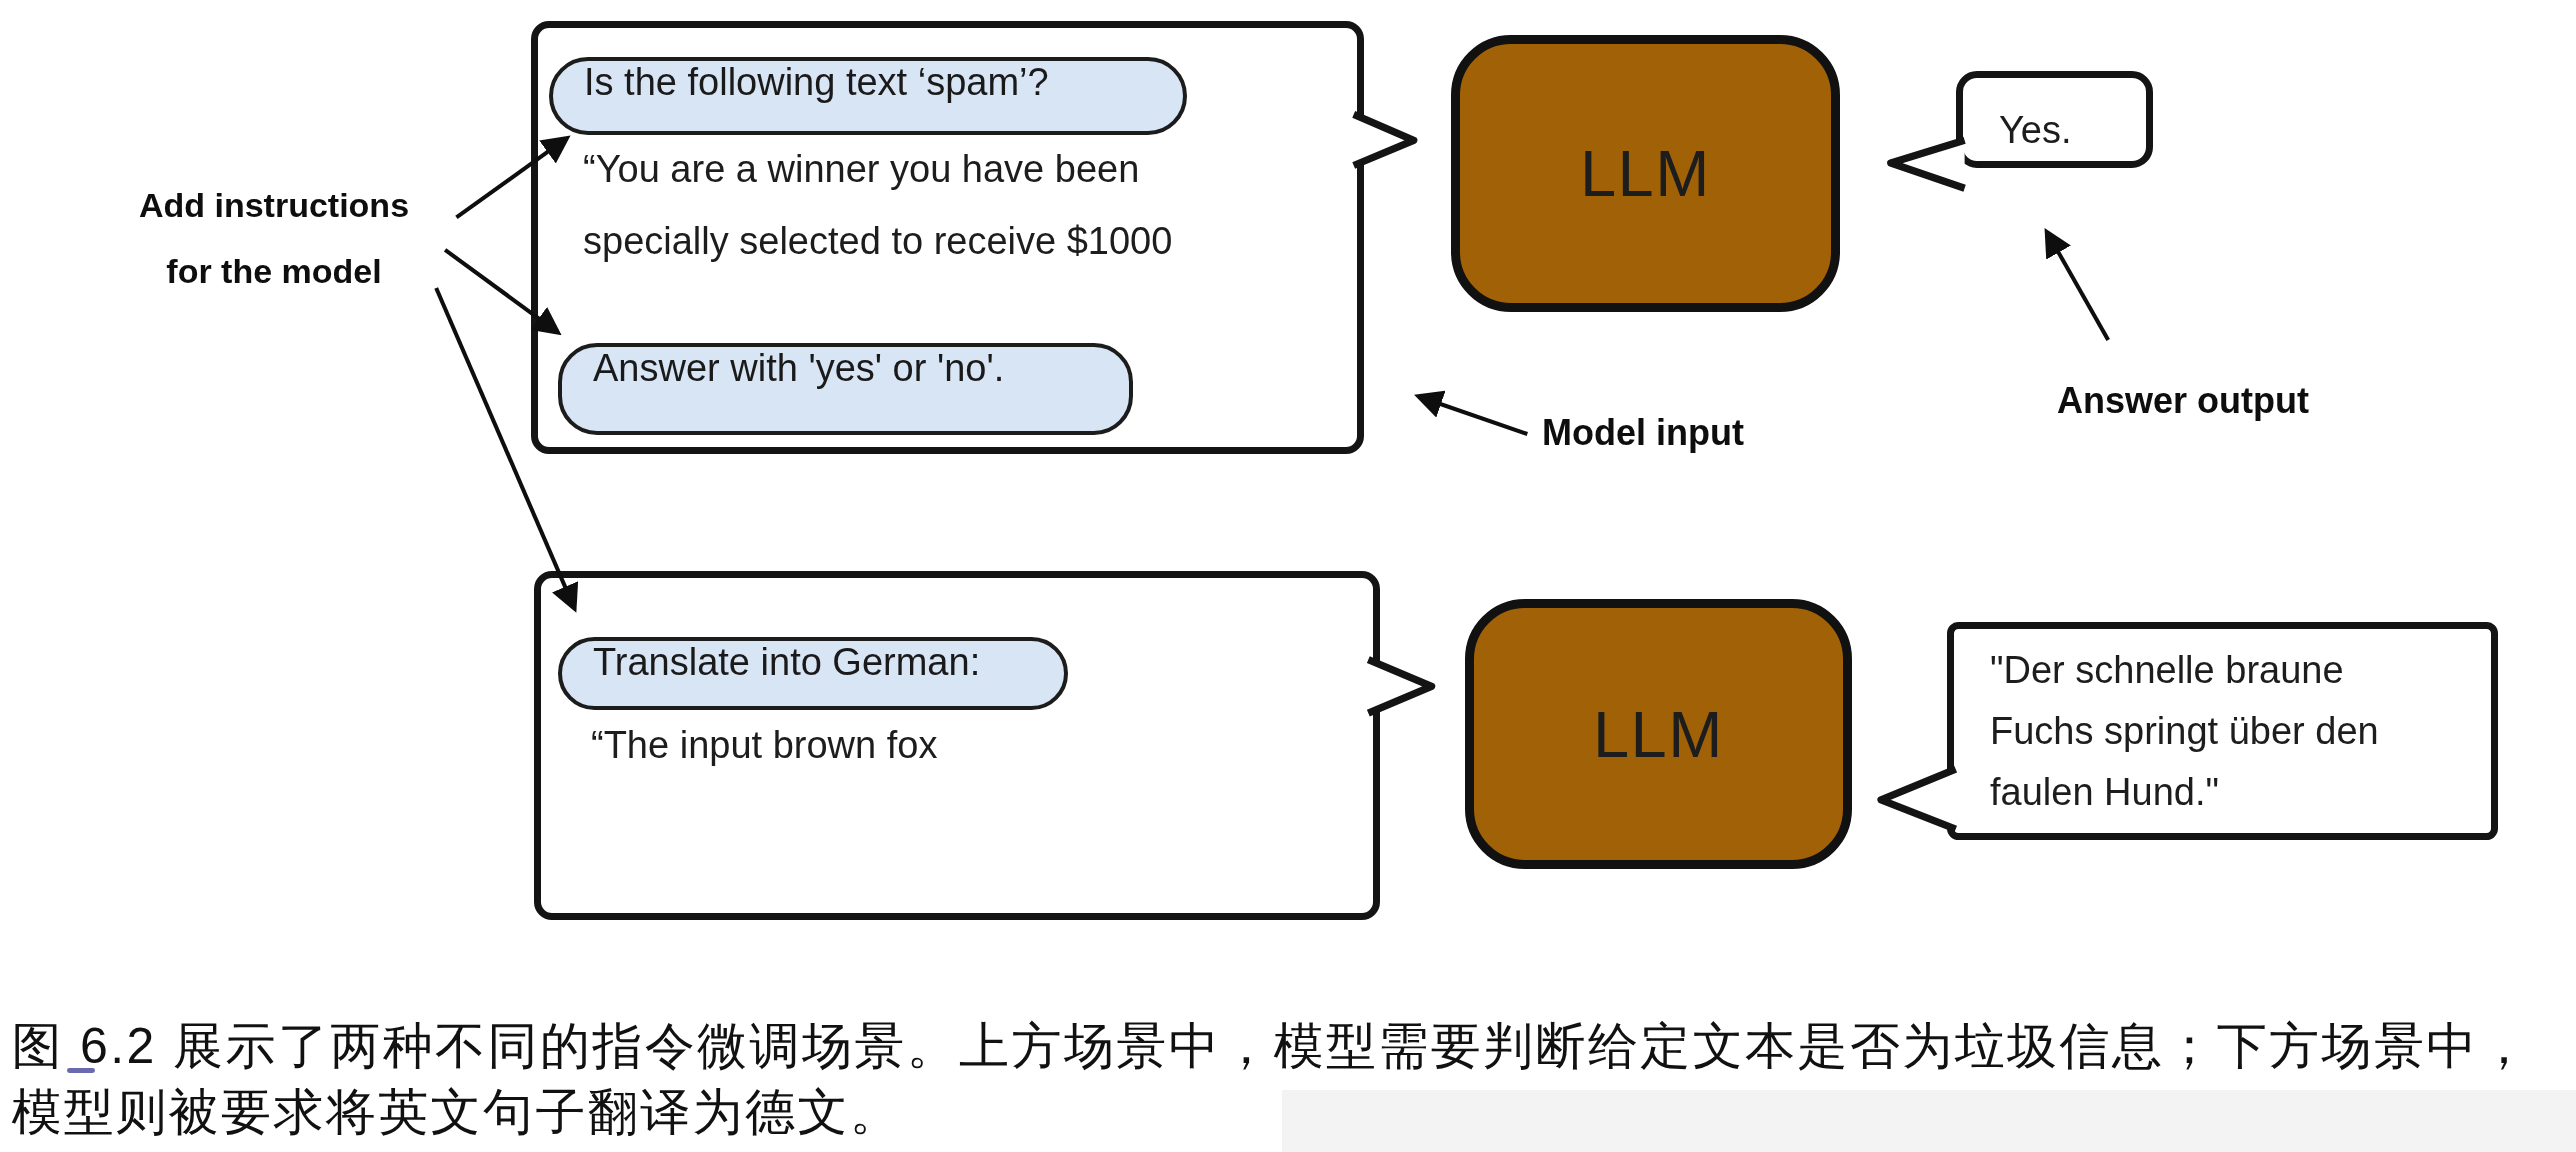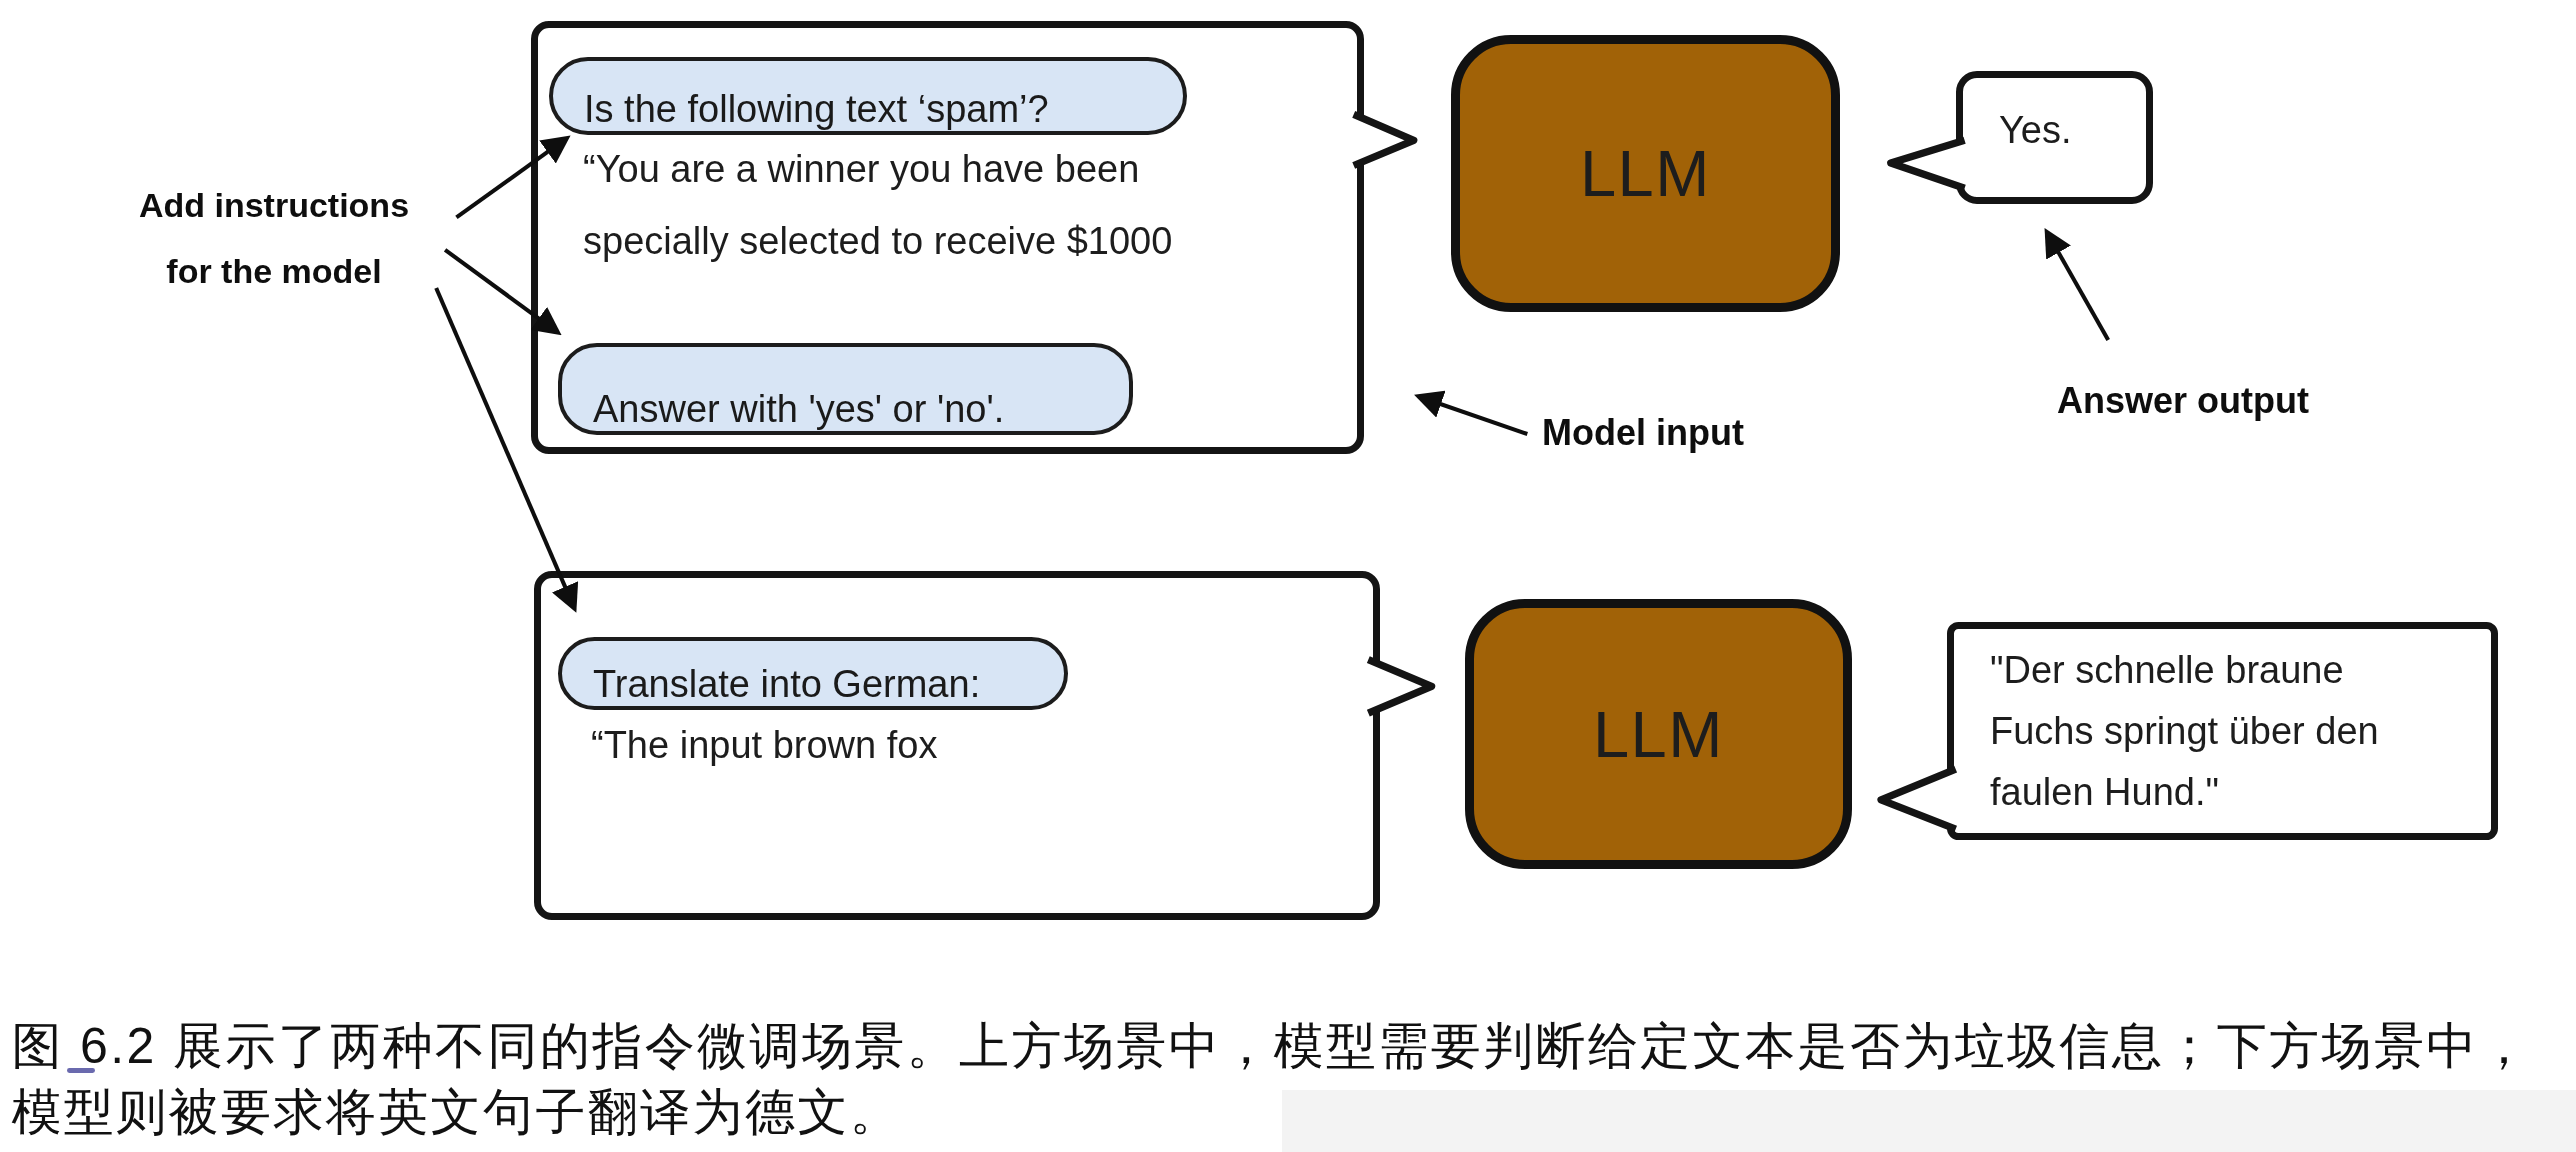--- a/index.html
+++ b/index.html
@@ -4,21 +4,21 @@
 <style>
   html,body{margin:0;padding:0;background:#ffffff;}
   .canvas{
     position:relative;width:2576px;height:1152px;background:#ffffff;overflow:hidden;
     font-family:"Liberation Sans","DejaVu Sans",sans-serif;color:#1d1d1d;
   }
   .abs{position:absolute;}
   .iobox{border:7.3px solid #141414;border-radius:18px;background:#ffffff;box-sizing:border-box;}
   .pill{
     background:#d8e5f5;border:4.9px solid #1c1c1c;border-radius:39px;box-sizing:border-box;
-    display:flex;align-items:flex-end;padding-left:31px;font-size:38px;color:#1a1a1a;white-space:nowrap;
+    display:flex;align-items:flex-start;padding-left:31px;font-size:38px;color:#1a1a1a;white-space:nowrap;
   }
   .bodytext{font-size:38px;color:#1d1d1d;white-space:nowrap;}
   .llmbox{
     border:9px solid #111111;border-radius:60px;background:#a16207;box-sizing:border-box;
     display:flex;align-items:center;justify-content:center;font-size:65px;color:#1d1d1d;letter-spacing:1.6px;
   }
   .bubble{border:7.3px solid #141414;background:#ffffff;box-sizing:border-box;}
   .bubbletext{font-size:38px;color:#1d1d1d;white-space:nowrap;}
   .marker{font-weight:700;color:#0e0e0e;font-size:36px;white-space:nowrap;}
   .markerblock{font-weight:700;color:#0e0e0e;font-size:34px;text-align:center;line-height:66px;white-space:nowrap;}
@@ -46,21 +46,21 @@
   </div>
 
   <div class="abs pill" style="left:558px;top:343px;width:575px;height:92px;">
     <span>Answer with 'yes' or 'no'.</span>
   </div>
 
   <div class="abs llmbox" style="left:1451px;top:35px;width:389px;height:277px;">
     <span>LLM</span>
   </div>
 
-  <div class="abs bubble" style="left:1956px;top:71px;width:197px;height:133px;border-radius:21px;text-align:right;">
+  <div class="abs bubble" style="left:1956px;top:71px;width:197px;height:97px;border-radius:21px;text-align:right;">
     <div class="bubbletext" style="position:absolute;left:36px;top:31px;">Yes.</div>
   </div>
 
   <div class="abs iobox" style="left:534px;top:571px;width:846px;height:349px;"></div>
 
   <div class="abs pill" style="left:558px;top:637px;width:510px;height:73px;">
     <span>Translate into German:</span>
   </div>
 
   <div class="abs bodytext" style="left:591px;top:711px;line-height:68px;">

